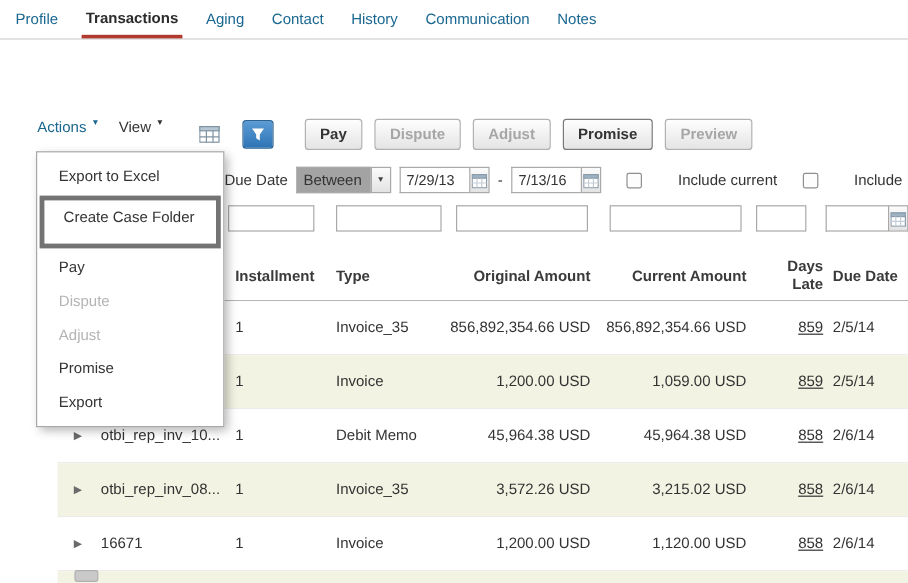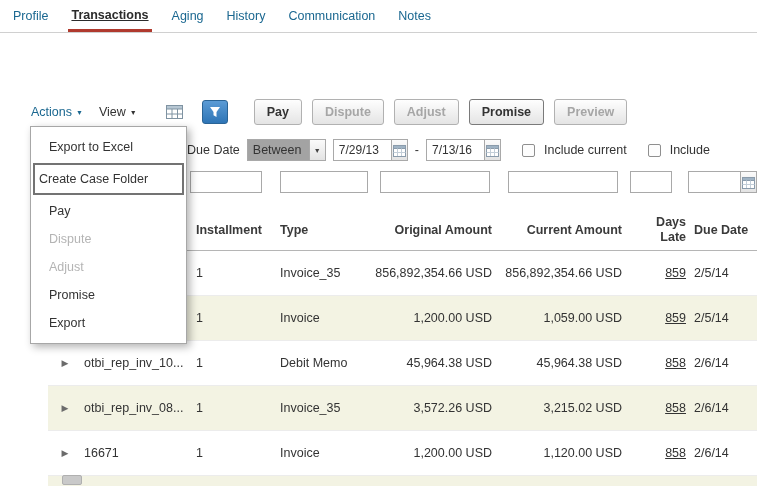--- a/index.html
+++ b/index.html
@@ -4,25 +4,25 @@
 <style>
   * { box-sizing: border-box; margin: 0; padding: 0; }
   body { background: #fff; font-family: "Liberation Sans", sans-serif; }
   .screen { position: relative; width: 757px; height: 486px; background: #fff; overflow: hidden; font-size: 12.5px; color: #333; }
 
   
   .tabbar { position: absolute; top: 0; left: 0; width: 100%; height: 33px;
             border-bottom: 1px solid #d0d0d0; display: flex; align-items: stretch;
             padding-left: 10px; gap: 17px; }
   .tab { display: flex; align-items: center; padding: 0 3px; color: #1a6790; cursor: pointer; white-space: nowrap; }
-  .tab.selected { color: #2b2b2b; font-weight: bold; border-bottom: 3px solid #b03a2e; text-decoration: underline; }
+  .tab.selected { color: #2b2b2b; font-weight: bold; border-bottom: 3px solid #b03a2e; }
 
   
   .toolbar { position: absolute; top: 99px; left: 28px; display: flex; align-items: center; gap: 10px; white-space: nowrap; }
-  .dd { display: flex; align-items: center; gap: 4px; cursor: pointer; height: 26px; padding: 0 3px; }
+  .dd { display: flex; gap: 4px; cursor: pointer; height: 26px; padding: 0 3px; }
   .dd.actions { color: #1a6790; }
   .dd .caret { font-size: 7px; line-height: 1; }
   .tool-icon { display: inline-flex; align-items: center; justify-content: center; width: 22px; height: 20px; cursor: pointer; margin-left: 14px; }
   .qbe-btn { width: 26px; height: 24px; border: 1px solid #2a6496; border-radius: 3px;
              background: linear-gradient(#5b9bd5, #2e75b6); display: inline-flex;
              align-items: center; justify-content: center; cursor: pointer; margin-left: 6px; }
   .btn { height: 26px; padding: 0 12px; border: 1px solid #b1b1b1; border-radius: 3px;
          background: linear-gradient(#fefefe, #e4e4e4); font-weight: bold; font-size: 12.5px;
          color: #333; cursor: pointer; font-family: inherit; }
   .btn.first { margin-left: 16px; }
@@ -34,21 +34,21 @@
   .select { display: flex; }
   .select-text { width: 62px; height: 22px; line-height: 20px; padding: 0 5px; background: #a3a3a3;
                  border: 1px solid #a9a9a9; border-right: none; }
   .sq-btn { width: 17px; height: 22px; border: 1px solid #a9a9a9; background: linear-gradient(#fbfbfb, #e3e3e3);
             display: inline-flex; align-items: center; justify-content: center; font-size: 7px; color: #444; cursor: pointer; }
   .datefield { display: flex; align-items: center; }
   .datefield input { width: 58px; height: 22px; border: 1px solid #a9a9a9; border-right: none;
                      padding: 0 5px; font-family: inherit; font-size: 12px; color: #333; }
   .checkbox { width: 13px; height: 13px; border: 1px solid #8f8f8f; background: #fdfdfd; border-radius: 2px;
               display: inline-block; cursor: pointer; flex: none; }
-  .cb-label { margin-left: 2px; }
+  .cb-label { margin-left: 23px; }
   .cb2 { margin-left: 14px; }
 
   
   .qbe-input { position: absolute; top: 171px; height: 22px; border: 1px solid #a9a9a9; background: #fff;
                padding: 0 4px; font-family: inherit; font-size: 12px; }
   .qbe-due { position: absolute; top: 171px; left: 688px; display: flex; }
   .qbe-due input { width: 52px; height: 22px; border: 1px solid #a9a9a9; border-right: none; padding: 0 4px;
                    font-family: inherit; font-size: 12px; }
 
   
@@ -78,31 +78,32 @@
 
   .scroll-thumb { position: absolute; left: 62px; top: 475px; width: 20px; height: 10px;
                   background: #c9c9c9; border: 1px solid #b0b0b0; border-radius: 2px; }
 
   
   .menu { position: absolute; left: 30px; top: 126px; width: 157px; background: #fff;
           border: 1px solid #a7a7a7; box-shadow: 3px 3px 8px rgba(0,0,0,0.3);
           padding: 6px 0; z-index: 40; }
   .menu-item { height: 28px; line-height: 28px; padding-left: 18px; color: #333; cursor: pointer; white-space: nowrap; }
   .menu-item.disabled { color: #b4b4b4; }
-  .menu-item.highlighted { height: 32px; line-height: 28px; border: 2px solid #737373; margin: 2px; padding-left: 4px; }
+  .menu-item.highlighted { height: 44px; line-height: 28px; border: 4px solid #737373; margin: 2px; padding-left: 16px; }
 </style>
 </head>
 <body>
 
 <div class="screen">
 
   <div class="tabbar">
     <div class="tab">Profile</div>
     <div class="tab selected">Transactions</div>
     <div class="tab">Aging</div>
+    <div class="tab">Contact</div>
     <div class="tab">History</div>
     <div class="tab">Communication</div>
     <div class="tab">Notes</div>
   </div>
 
   <div class="toolbar">
     <div class="dd actions">
       <span>Actions</span>
       <span class="caret">▼</span>
     </div>

